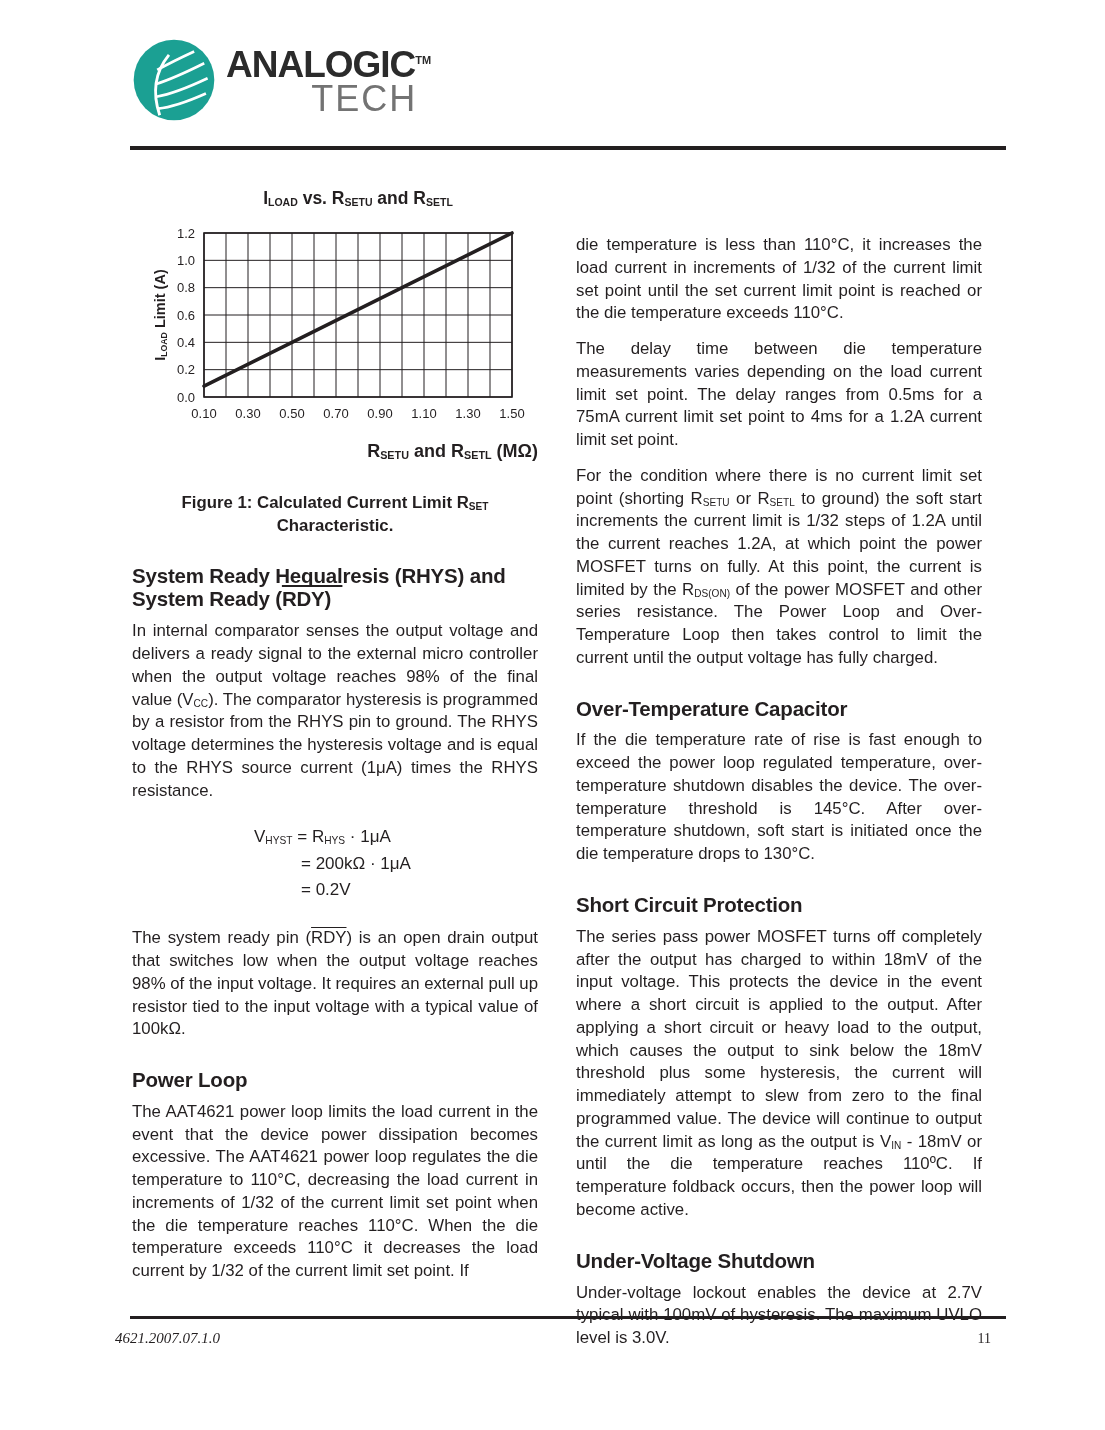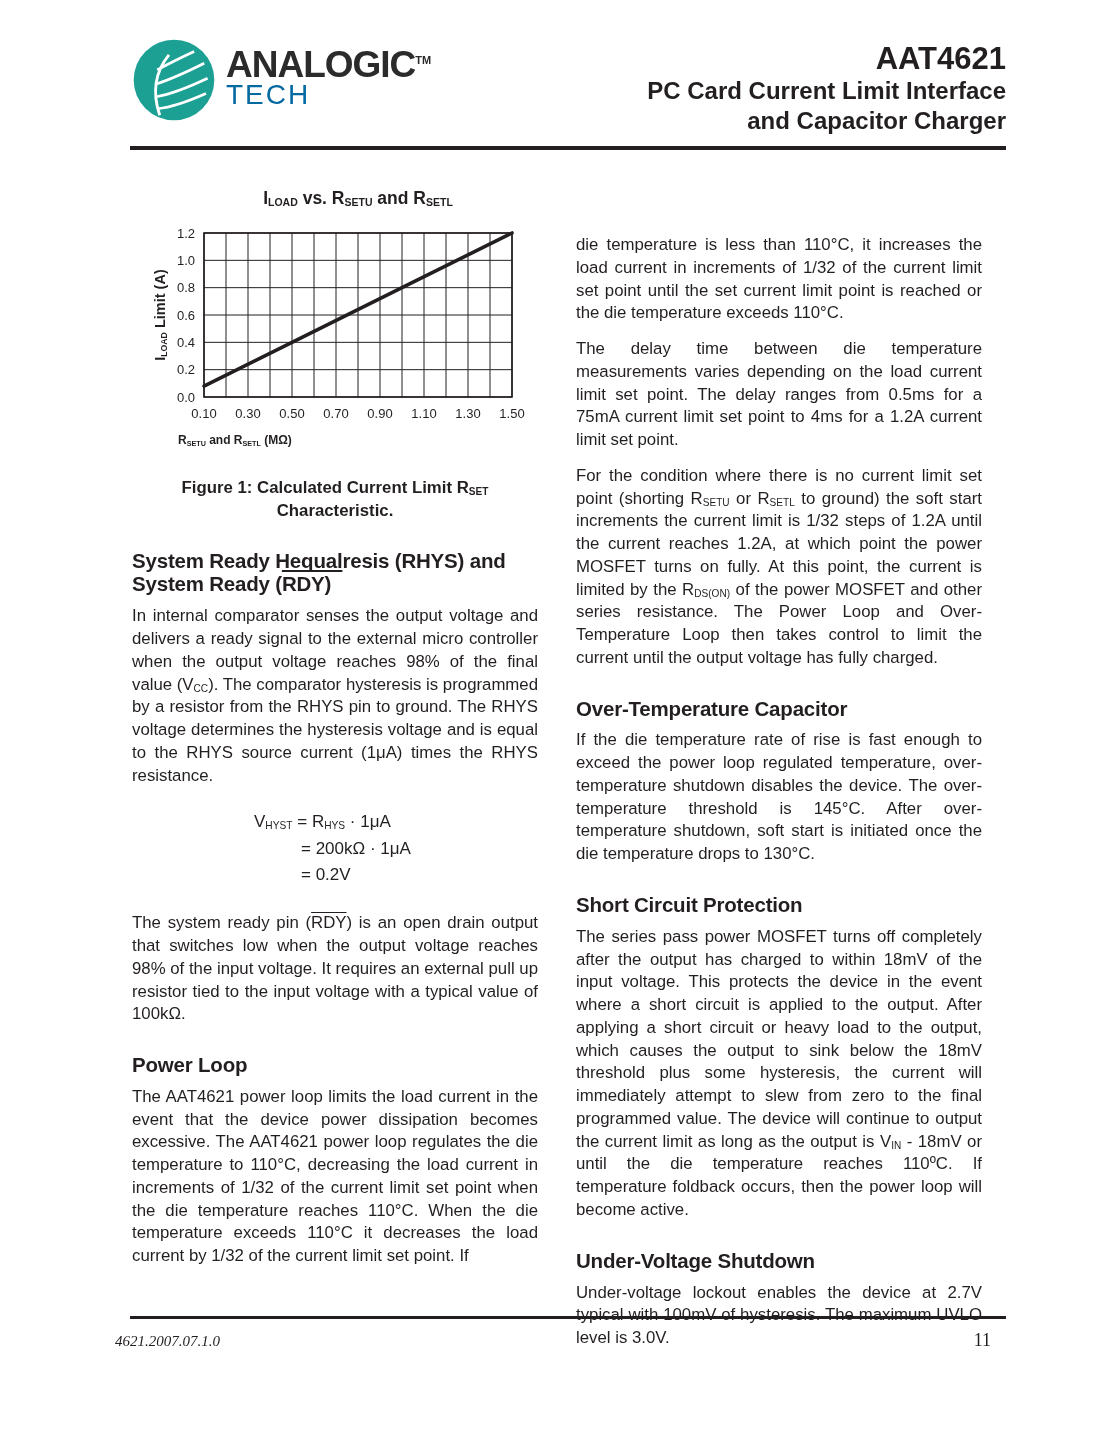--- a/index.html
+++ b/index.html
@@ -10,21 +10,21 @@
   }
   .page{position:absolute;inset:0;}
 
   
   .header{position:absolute;left:130px;top:36px;width:876px;height:96px;}
   .logo{position:absolute;left:2px;top:2px;display:flex;align-items:flex-start;}
   .logo-mark{width:84px;height:84px;display:block;}
   .logo-text{margin-left:10px;padding-top:8px;}
   .brand1{font-size:37px;font-weight:bold;letter-spacing:-1px;line-height:1;color:#2b2b2b;}
   .brand1 .tm{font-size:11px;font-weight:bold;vertical-align:super;letter-spacing:0;}
-  .brand2{font-size:28px;font-weight:400;letter-spacing:2px;line-height:1;color:#0369a1;text-align:left;padding-right:14px;margin-top:-2px;}
+  .brand2{font-size:36px;font-weight:400;letter-spacing:2px;line-height:1;color:#737373;text-align:right;padding-right:14px;margin-top:-2px;}
   .title-block{position:absolute;right:0;top:6px;text-align:right;}
   .part-number{font-size:31px;font-weight:bold;line-height:1.1;}
   .doc-title{font-size:24px;font-weight:bold;line-height:1.25;}
   .header-rule{position:absolute;left:130px;top:146px;width:876px;height:4px;background:#231f20;}
 
   
   .col{position:absolute;top:186px;width:406px;}
   .col-left{left:132px;}
   .col-right{left:576px;margin-top:48px;}
   p.body{font-size:16.8px;line-height:1.355;text-align:justify;margin-bottom:13px;}
@@ -35,59 +35,54 @@
 
   
   .chart{margin-top:2px;}
   .chart-title{font-size:17.5px;font-weight:bold;text-align:center;padding-left:46px;margin-bottom:18px;}
   .chart-area{position:relative;height:200px;}
   .chart-ylabel{
     position:absolute;left:-72px;top:78px;width:200px;height:20px;line-height:20px;
     text-align:center;font-size:14.5px;font-weight:bold;
     transform:rotate(-90deg);transform-origin:center;
   }
-  .chart-xlabel{font-size:12px;font-weight:bold;text-align:left;padding-left:46px;margin-top:6px;}
+  .chart-xlabel{font-size:18px;font-weight:bold;text-align:right;padding-left:46px;margin-top:14px;}
   #chart-svg text{font-family:"Liberation Sans",sans-serif;}
 
   
   .fig-caption{font-size:16.8px;font-weight:bold;text-align:center;line-height:1.35;margin-top:30px;}
   .h-main{margin-top:36px;}
   .equation{margin:22px 0 24px 122px;font-size:17px;line-height:1.55;}
   .eq-cont{padding-left:47px;}
 
   
   .footer-rule{position:absolute;left:130px;top:1316px;width:876px;height:3px;background:#231f20;}
   .footer{position:absolute;left:115px;top:1330px;width:876px;display:flex;justify-content:space-between;align-items:baseline;}
   .doc-id{font-family:"Liberation Serif",serif;font-style:italic;font-size:15px;}
-  .page-num{font-family:"Liberation Serif",serif;font-size:18px;}
+  .page-num{font-family:"Liberation Serif",serif;font-size:14px;}
 </style>
 </head>
 <body>
 
 <div class="page">
 
   <div class="header">
     <div class="logo">
       <svg class="logo-mark" viewBox="0 0 100 100">
         <circle cx="50" cy="50" r="48" fill="#1ba093"></circle>
         <path d="M33,92 C25,68 26,42 44,20" fill="none" stroke="#ffffff" stroke-width="3.4"></path>
         <path d="M31,84 Q52,82 88,66" fill="none" stroke="#ffffff" stroke-width="3.2"></path>
         <path d="M29,70 Q52,66 90,48" fill="none" stroke="#ffffff" stroke-width="3.2"></path>
         <path d="M28,55 Q50,48 86,30" fill="none" stroke="#ffffff" stroke-width="3.2"></path>
         <path d="M30,38 Q48,28 74,16" fill="none" stroke="#ffffff" stroke-width="3.2"></path>
       </svg>
       <div class="logo-text">
         <div class="brand1"><span>ANALOGIC</span><span class="tm">TM</span></div>
         <div class="brand2">TECH</div>
       </div>
-    </div>
-    <div class="title-block">
-      <div class="part-number">AAT4621</div>
-      <div class="doc-title">PC Card Current Limit Interface</div>
-      <div class="doc-title">and Capacitor Charger</div>
     </div>
   </div>
   <div class="header-rule"></div>
 
   <div class="col col-left">
 
     <div class="chart">
       <div class="chart-title">I<sub>LOAD</sub> vs. R<sub>SETU</sub> and R<sub>SETL</sub></div>
       <div class="chart-area">
         <div class="chart-ylabel">I<sub>LOAD</sub> Limit (A)</div>

